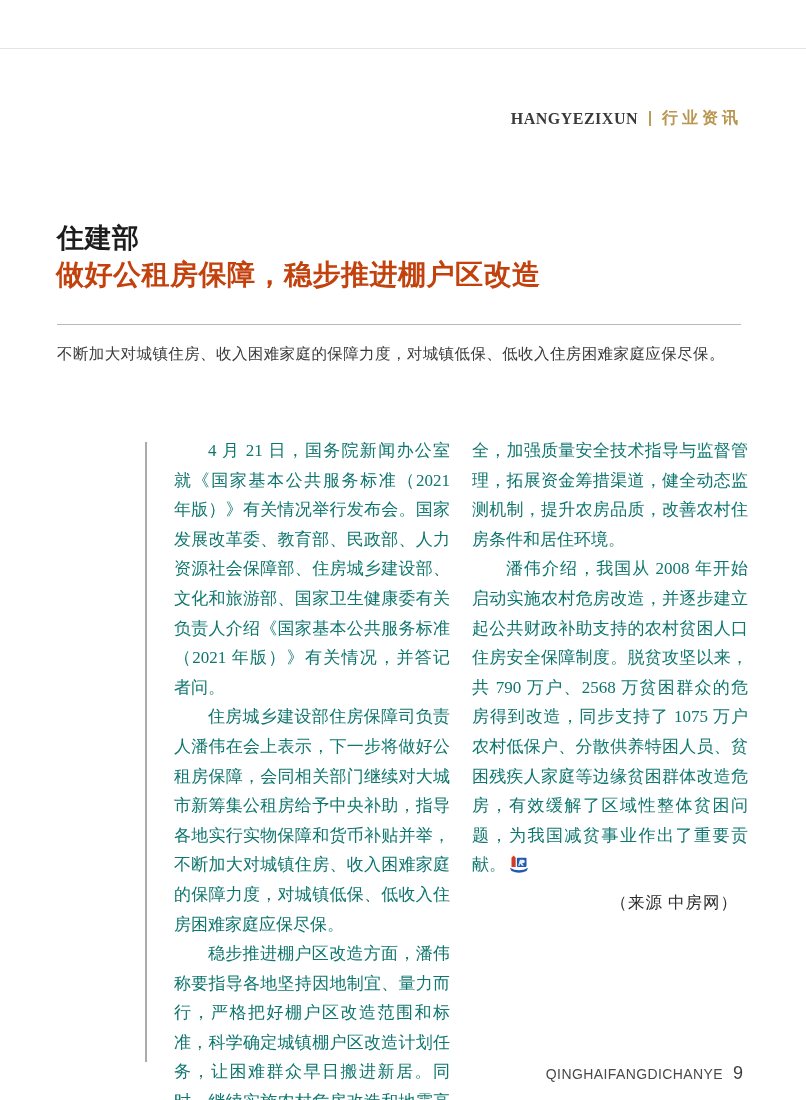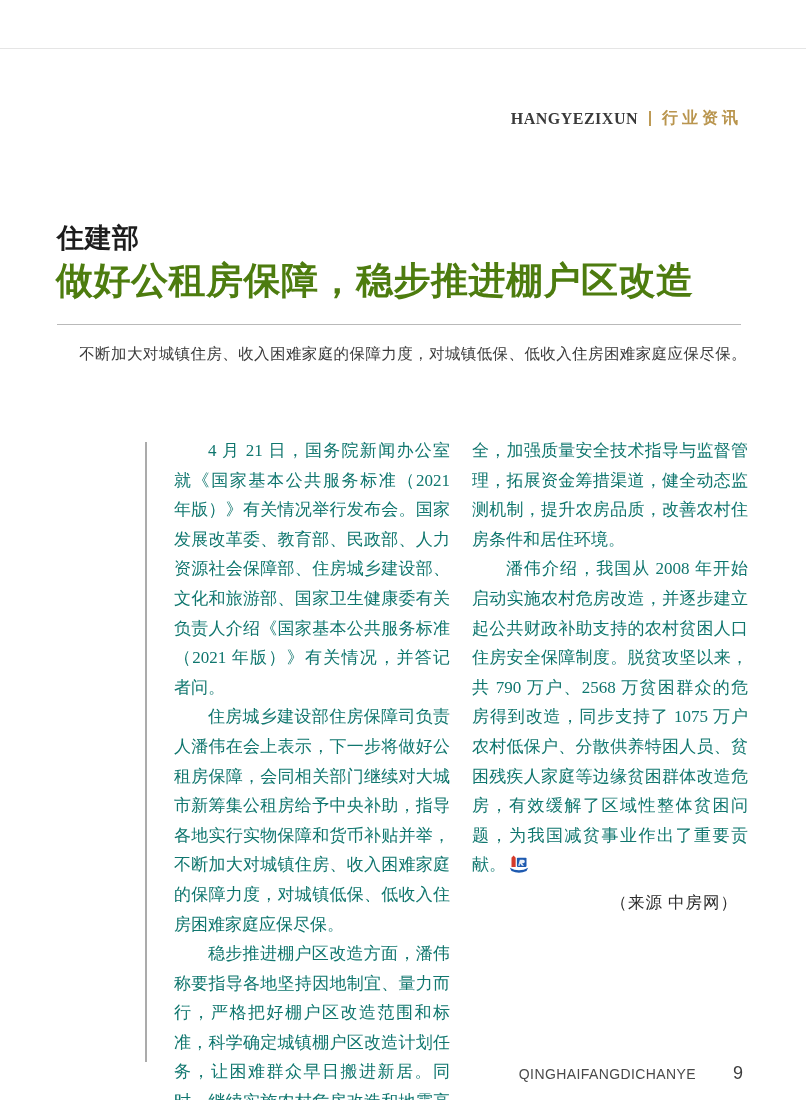--- a/index.html
+++ b/index.html
@@ -37,32 +37,31 @@
   
   .department {
     position:absolute; left:57px; top:171px;
     font-family:"Liberation Sans","DejaVu Sans",sans-serif;
     font-size:27px; font-weight:700; color:#1d1d1d;
     letter-spacing:0.5px;
   }
   .article-title {
     position:absolute; left:56px; top:207px;
     font-family:"Liberation Sans","DejaVu Sans",sans-serif;
-    font-size:37px; font-weight:700; color:#4d7c0f;
+    font-size:28px; font-weight:700; color:#c2410c;
     letter-spacing:0.5px;
   }
   .title-rule {
     position:absolute; left:57px; top:275px;
     width:684px; height:1px; background:#b9b9b9;
   }
   .lede {
     position:absolute; left:57px; top:294px; width:690px;
     font-size:15.5px; color:#3b3b3b; letter-spacing:0.4px;
     line-height:22px;
-    text-align:right;
   }
 
   
   .body-rule {
     position:absolute; left:145px; top:393px;
     width:2px; height:620px; background:#ababab;
   }
   .columns {
     position:absolute; left:174px; top:387px; width:574px;
     display:flex; gap:22px;
@@ -75,21 +74,21 @@
   .column p.no-indent { text-indent:0; }
   .logo-icon { vertical-align:-4px; margin-left:3px; }
   .source-line {
     text-align:right; padding-right:10px; margin-top:12px;
     font-size:16.5px; color:#2d2d2d; letter-spacing:1px;
   }
 
   
   .footer {
     position:absolute; top:1014px; right:63px;
-    display:flex; align-items:baseline; gap:37px;
+    display:flex; align-items:baseline; gap:10px;
   }
   .footer-journal {
     font-family:"Liberation Sans","DejaVu Sans",sans-serif;
     font-size:14px; letter-spacing:0.4px; color:#4a4a4a;
   }
   .footer-page {
     font-family:"Liberation Sans","DejaVu Sans",sans-serif;
     font-size:18px; color:#3d3d3d;
   }
 </style>

